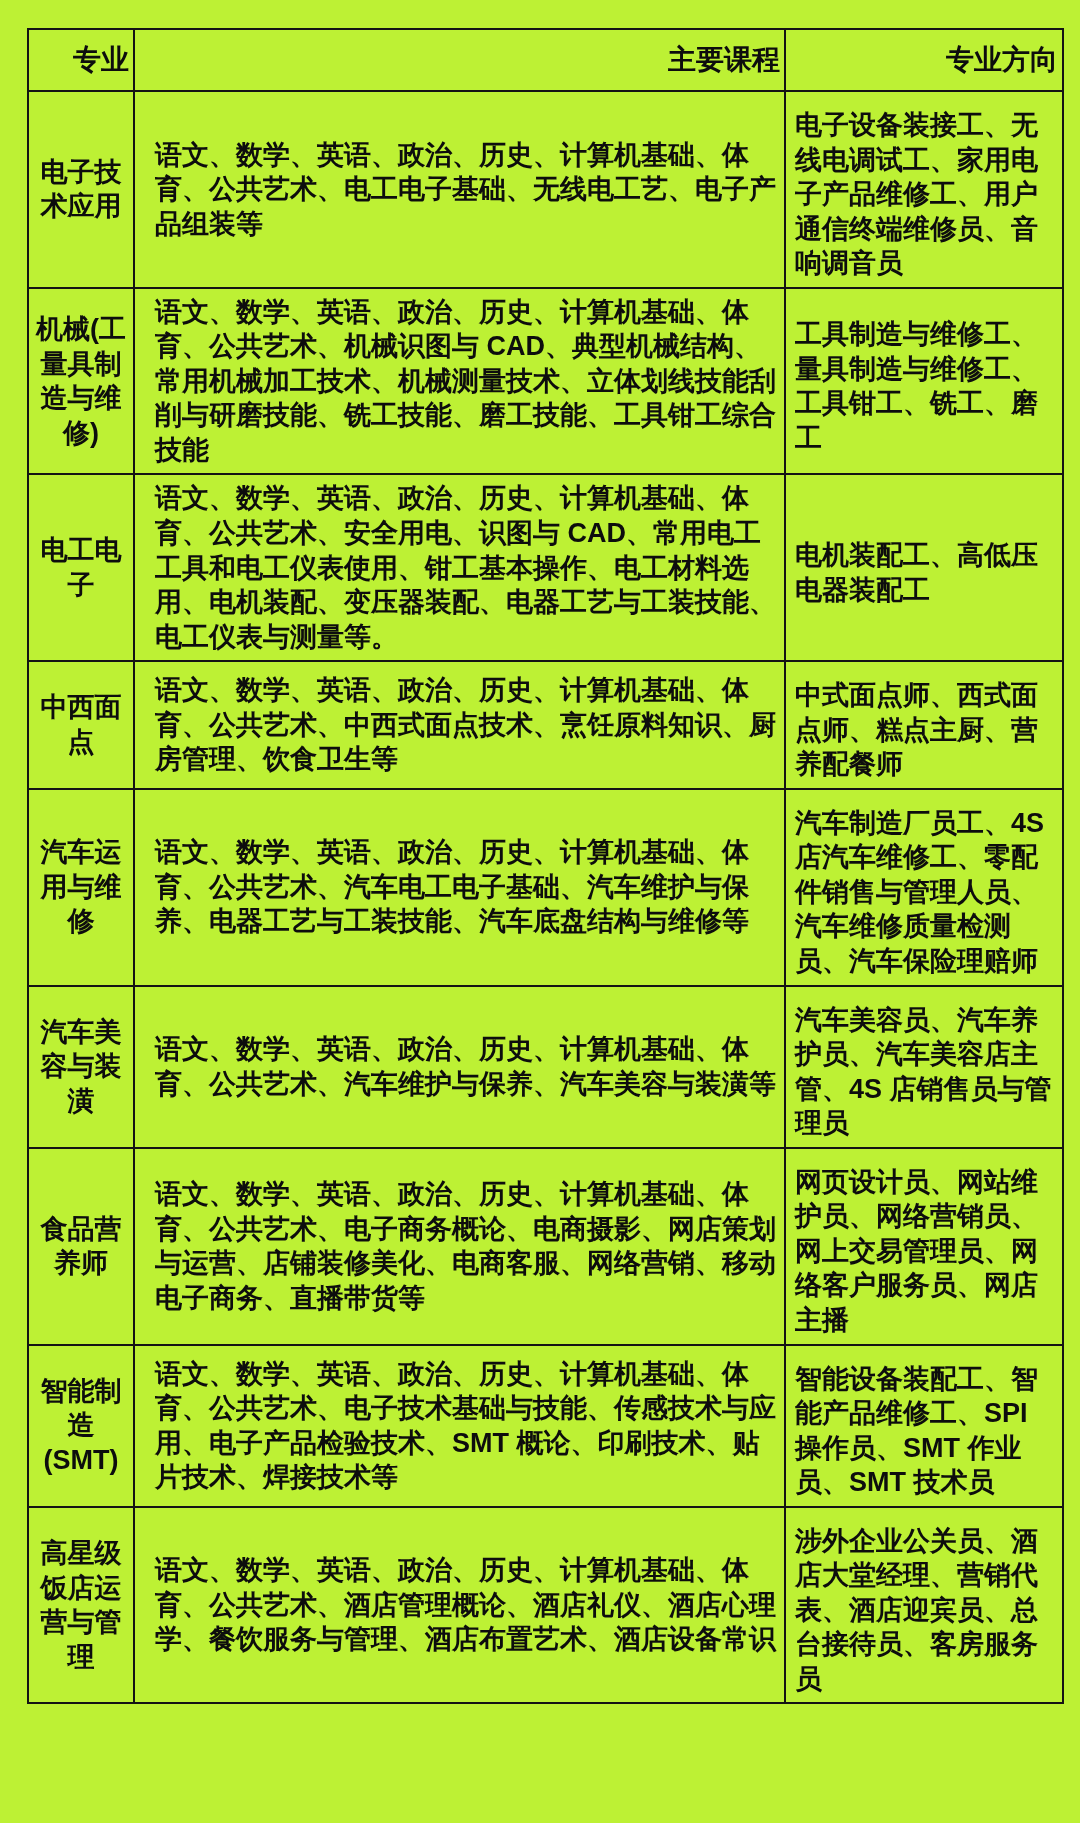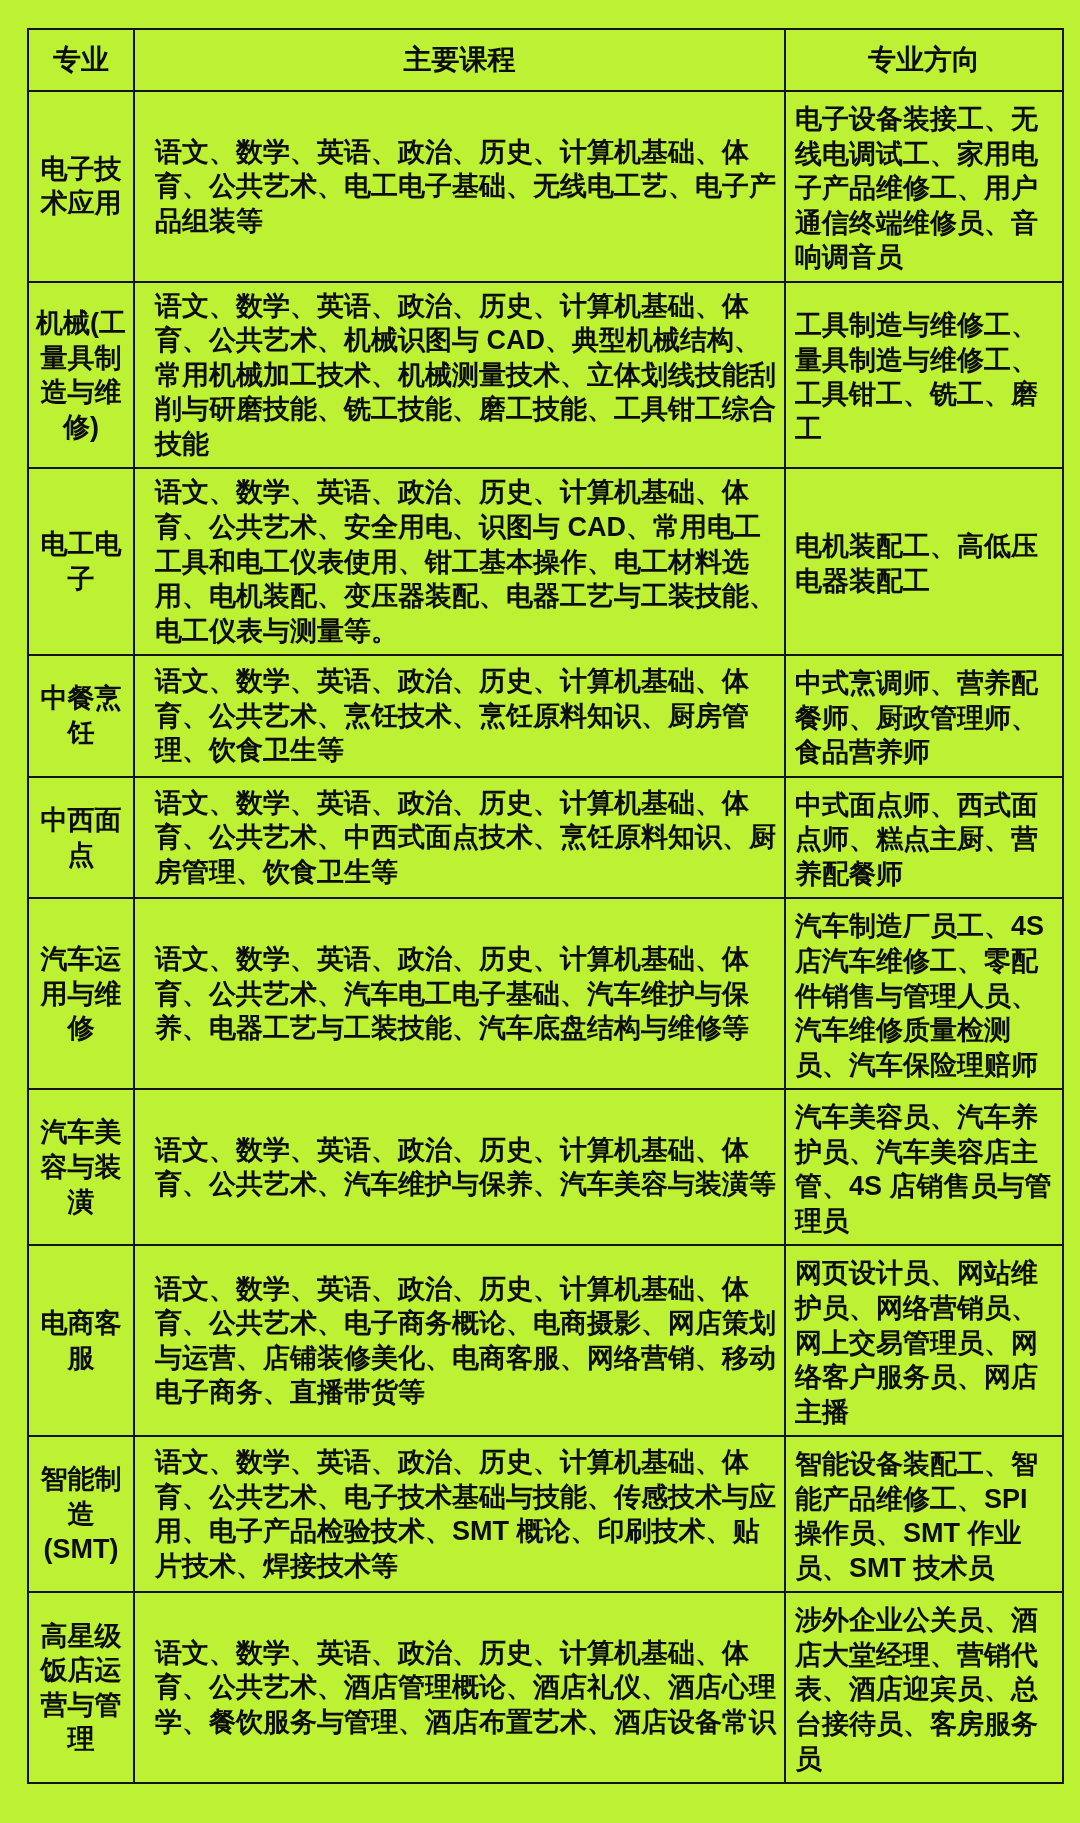--- a/index.html
+++ b/index.html
@@ -30,37 +30,37 @@
   th, td {
     border: 2.5px solid #141414;
     font-weight: bold;
     font-size: 27px;
     line-height: 1.28;
     vertical-align: middle;
     overflow: hidden;
   }
   thead th {
     height: 56px;
-    text-align: center;
+    text-align: right;
     font-size: 28px;
     padding: 2px 4px;
     margin-top: 18px;
   }
   td.major {
     text-align: center;
     padding: 4px 3px;
     letter-spacing: 0;
   }
   td.courses {
     text-align: left;
     padding: 6px 8px 6px 20px;
   }
   td.directions {
     text-align: left;
-    padding: 10px 6px 6px 9px;
+    padding: 16px 6px 6px 9px;
   }
   
   tbody tr:nth-child(1)  { height: 100px; }
   tbody tr:nth-child(2)  { height: 128px; margin-left: 33px; }
   tbody tr:nth-child(3)  { height: 133px; }
   tbody tr:nth-child(4)  { height: 89px;  }
   tbody tr:nth-child(5)  { height: 89px;  }
   tbody tr:nth-child(6)  { height: 135px; }
   tbody tr:nth-child(7)  { height: 113px; border-radius: 13px; }
   tbody tr:nth-child(8)  { height: 93px;  }
@@ -99,25 +99,20 @@
     <td class="courses">语文、数学、英语、政治、历史、计算机基础、体育、公共艺术、机械识图与 CAD、典型机械结构、常用机械加工技术、机械测量技术、立体划线技能刮削与研磨技能、铣工技能、磨工技能、工具钳工综合技能</td>
     <td class="directions">工具制造与维修工、量具制造与维修工、工具钳工、铣工、磨工</td>
   </tr>
 
   <tr>
     <td class="major">电工电子</td>
     <td class="courses">语文、数学、英语、政治、历史、计算机基础、体育、公共艺术、安全用电、识图与 CAD、常用电工工具和电工仪表使用、钳工基本操作、电工材料选用、电机装配、变压器装配、电器工艺与工装技能、电工仪表与测量等。</td>
     <td class="directions">电机装配工、高低压电器装配工</td>
   </tr>
 
-  <tr>
-    <td class="major">中餐烹饪</td>
-    <td class="courses">语文、数学、英语、政治、历史、计算机基础、体育、公共艺术、烹饪技术、烹饪原料知识、厨房管理、饮食卫生等</td>
-    <td class="directions">中式烹调师、营养配餐师、厨政管理师、食品营养师</td>
-  </tr>
 
   <tr>
     <td class="major">中西面点</td>
     <td class="courses">语文、数学、英语、政治、历史、计算机基础、体育、公共艺术、中西式面点技术、烹饪原料知识、厨房管理、饮食卫生等</td>
     <td class="directions">中式面点师、西式面点师、糕点主厨、营养配餐师</td>
   </tr>
 
   <tr>
     <td class="major">汽车运用与维修</td>
     <td class="courses">语文、数学、英语、政治、历史、计算机基础、体育、公共艺术、汽车电工电子基础、汽车维护与保养、电器工艺与工装技能、汽车底盘结构与维修等</td>
@@ -125,21 +120,21 @@
   </tr>
 
   <tr>
     <td class="major">汽车美容与装潢</td>
     <td class="courses">语文、数学、英语、政治、历史、计算机基础、体育、公共艺术、汽车维护与保养、汽车美容与装潢等</td>
     <td class="directions">汽车美容员、汽车养护员、汽车美容店主管、4S 店销售员与管理员</td>
   </tr>
 
 
   <tr>
-    <td class="major">电商客服</td>
+    <td class="major">食品营养师</td>
     <td class="courses">语文、数学、英语、政治、历史、计算机基础、体育、公共艺术、电子商务概论、电商摄影、网店策划与运营、店铺装修美化、电商客服、网络营销、移动电子商务、直播带货等</td>
     <td class="directions">网页设计员、网站维护员、网络营销员、网上交易管理员、网络客户服务员、网店主播</td>
   </tr>
 
   <tr>
     <td class="major">智能制造(SMT)</td>
     <td class="courses">语文、数学、英语、政治、历史、计算机基础、体育、公共艺术、电子技术基础与技能、传感技术与应用、电子产品检验技术、SMT 概论、印刷技术、贴片技术、焊接技术等</td>
     <td class="directions">智能设备装配工、智能产品维修工、SPI 操作员、SMT 作业员、SMT 技术员</td>
   </tr>
 

